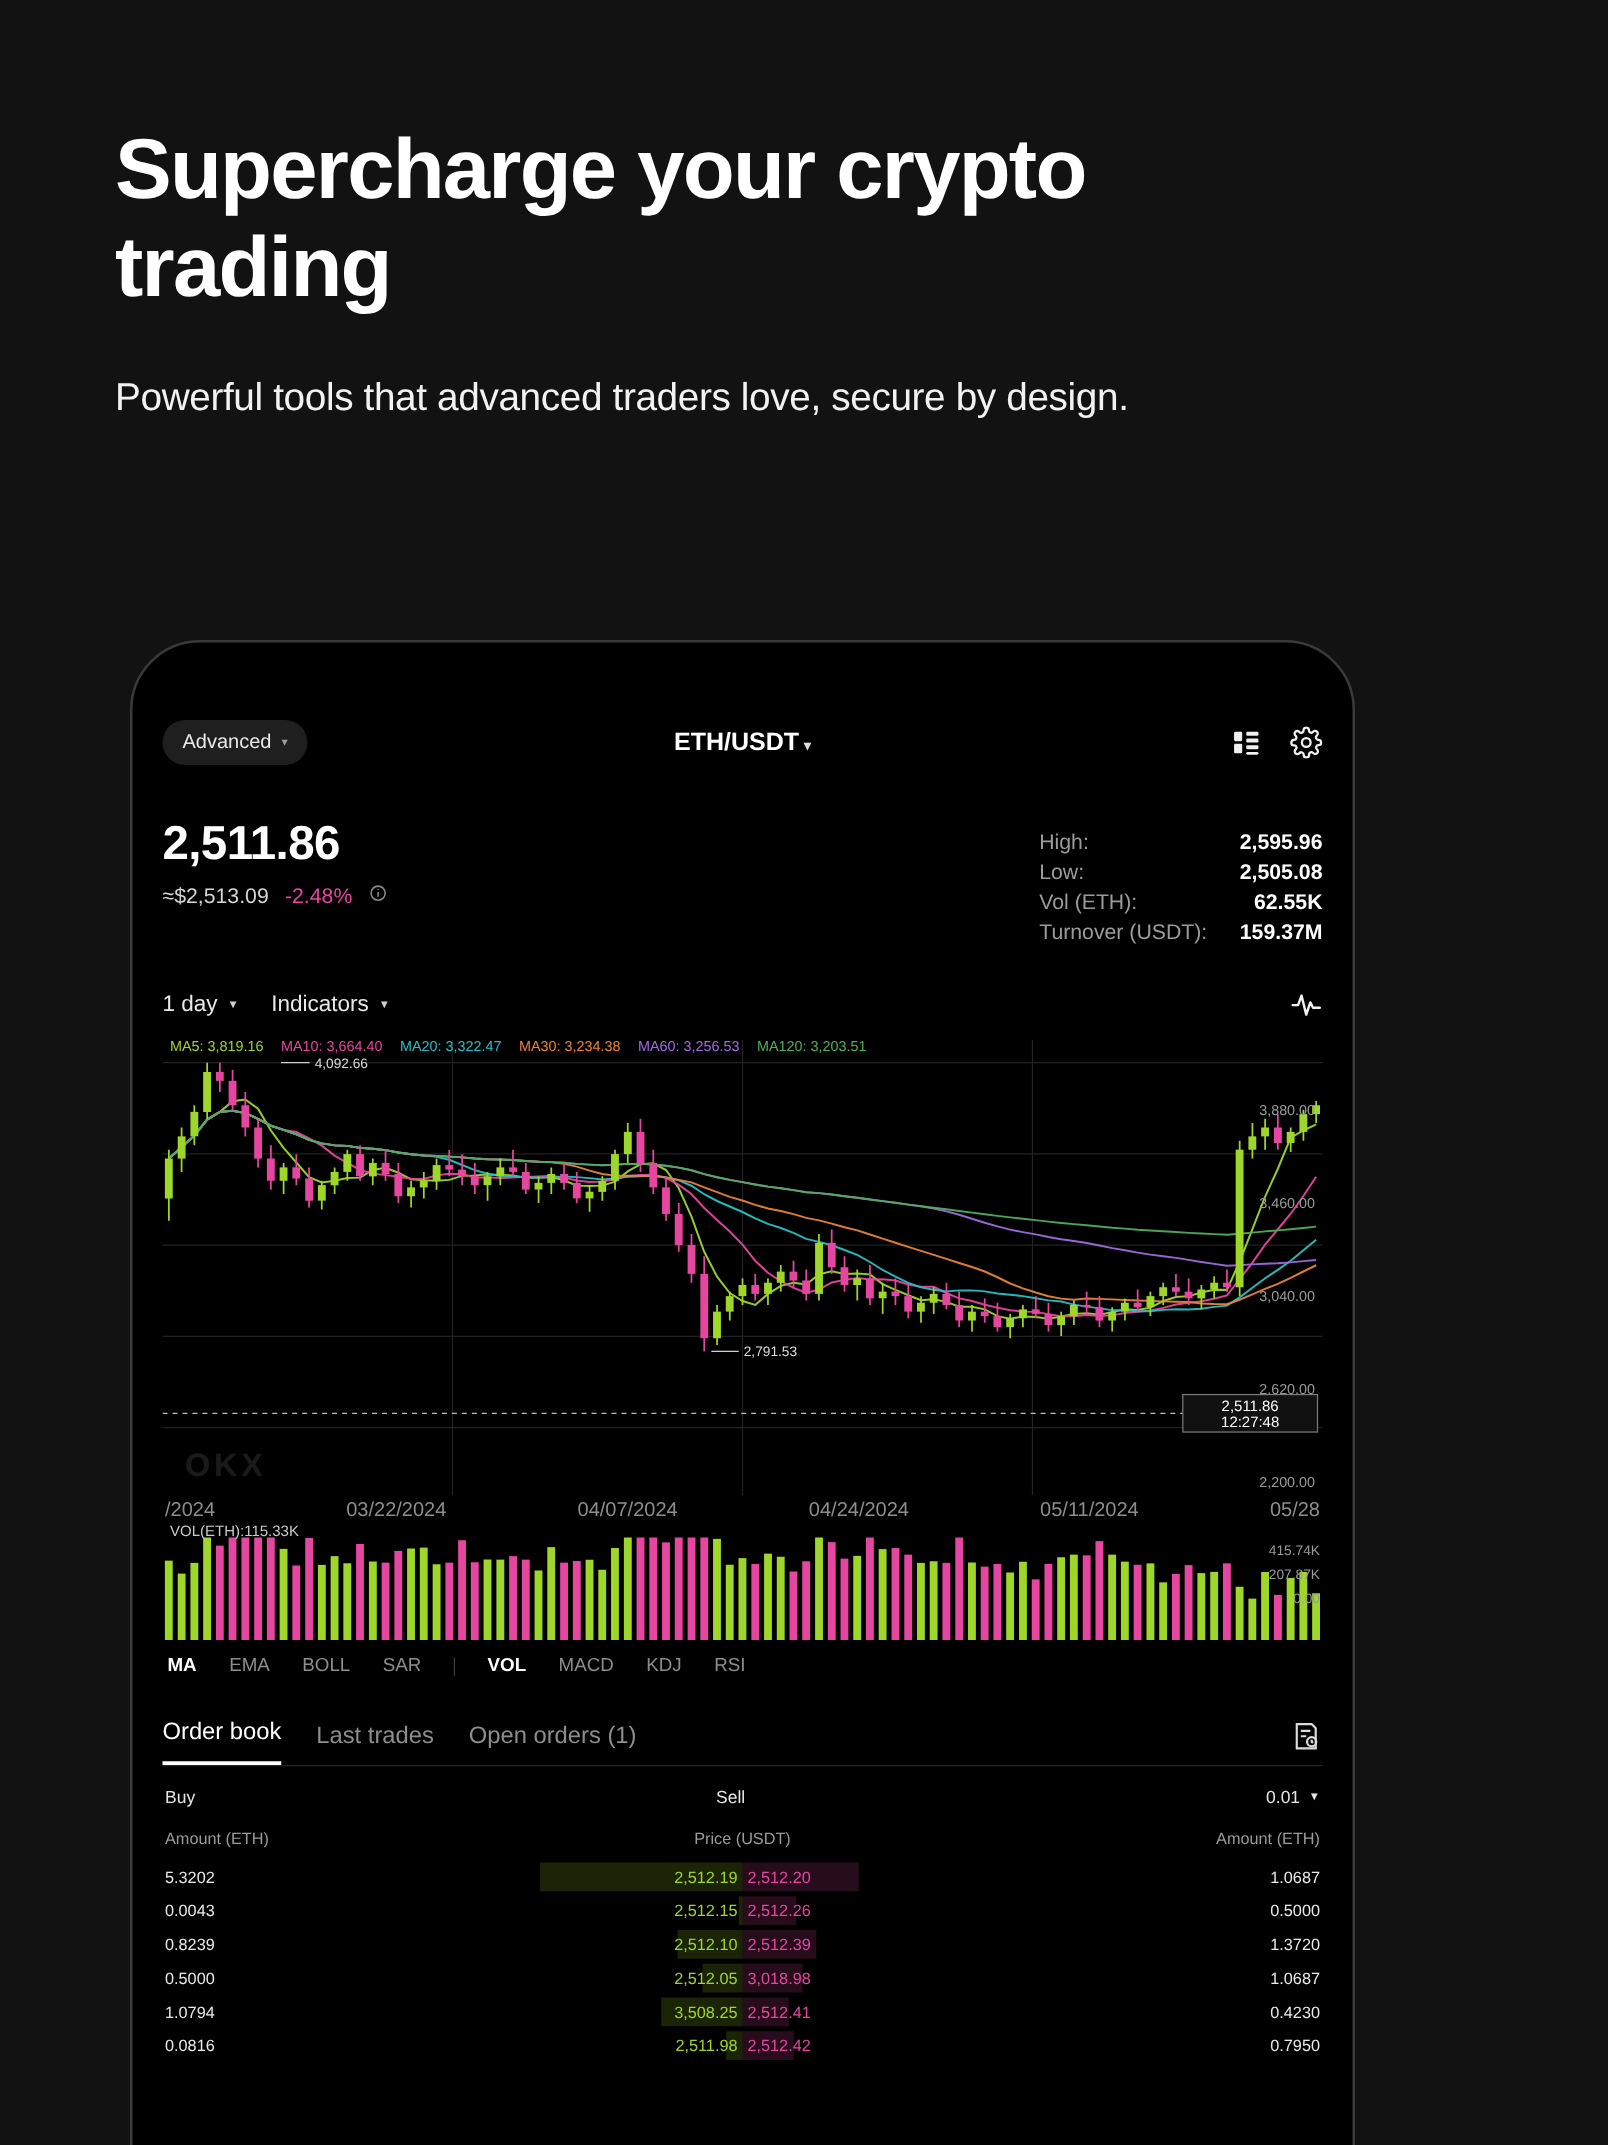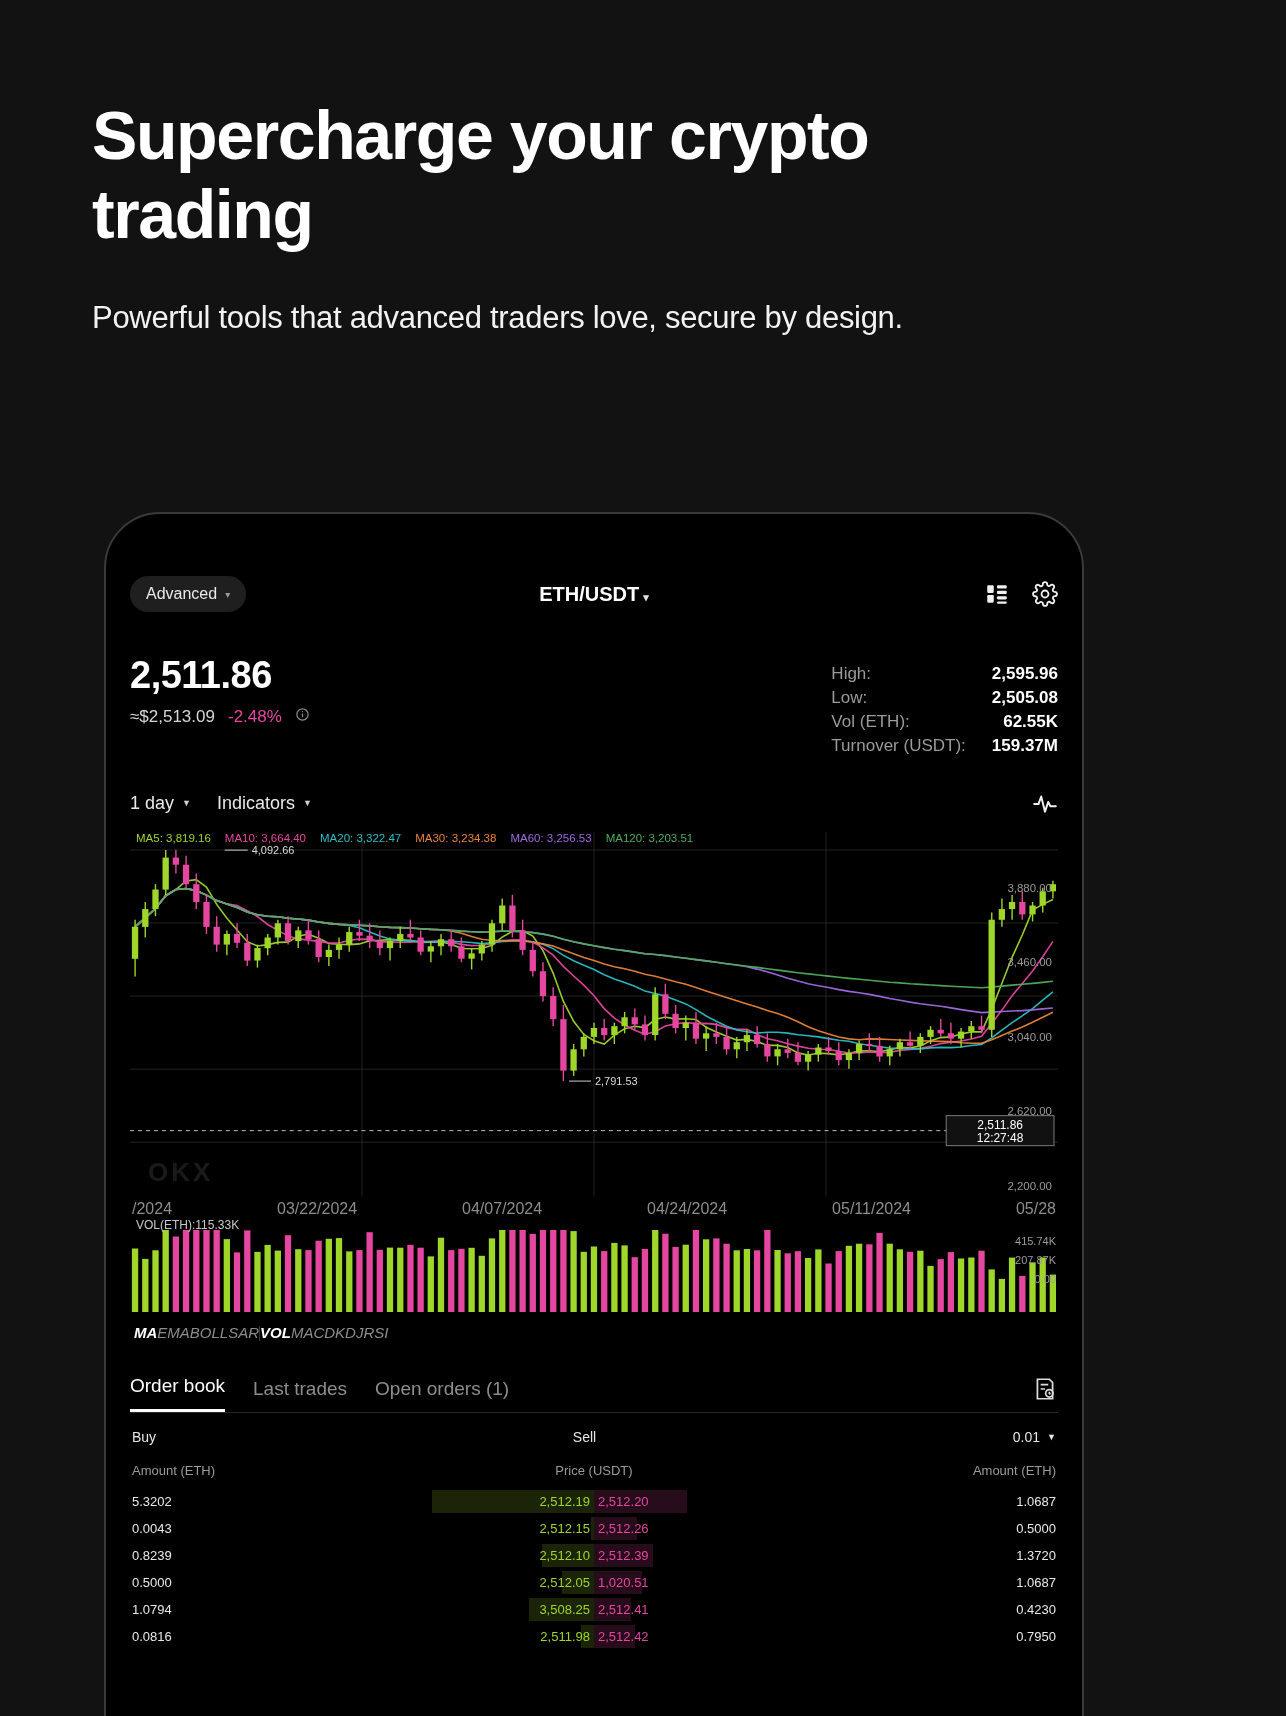--- a/index.html
+++ b/index.html
@@ -82,21 +82,21 @@
     justify-content: space-between; padding: 0 2px;
   }
 
   
   .vol-wrap { position: relative; height: 96px; }
   .vol-label { position: absolute; left: 6px; top: 0; font-size: 12px; color: #c8c8c8; z-index: 3; }
   .vol-svg { position: absolute; left: 0; top: 0; width: 100%; height: 100%; }
   .vol-axis { position: absolute; right: 2px; top: 14px; font-size: 11px; color: #9a9a9a; text-align: right; line-height: 19px; }
 
   
-  .ind-tabs { display: flex; align-items: flex-end; margin-top: 10px; font-size: 15px; padding-left: 4px; font-style: italic; }
+  .ind-tabs { display: flex; align-items: flex-end; gap: 26px; margin-top: 10px; font-size: 15px; padding-left: 4px; }
   .ind-tabs .t { color: #8d8d8d; }
   .ind-tabs .t.on { color: #ffffff; font-weight: 700; }
   .ind-sep { width: 1px; height: 15px; background: #3a3a3a; }
 
   
   .ob { margin-top: 34px; }
   .ob-tabs { display: flex; align-items: flex-end; gap: 28px; position: relative; }
   .ob-tab { font-size: 19px; color: #8d8d8d; padding-bottom: 12px; }
   .ob-tab.on { color: #ffffff; border-bottom: 3px solid #ffffff; }
   .ob-tab-icon { margin-left: auto; padding-bottom: 10px; }
@@ -629,21 +629,21 @@
         <span class="ask">2,512.39</span>
       </span>
       <span class="amt-r">1.3720</span>
     </div>
     <div class="ob-row">
       <div class="depth-buy" style="right:50%;width:3.5%"></div>
       <div class="depth-sell" style="left:50%;width:5.2%"></div>
       <span class="amt-l">0.5000</span>
       <span class="mid2">
         <span class="bid">2,512.05</span>
-        <span class="ask">1,020.51</span>
+        <span class="ask">3,018.98</span>
       </span>
       <span class="amt-r">1.0687</span>
     </div>
     <div class="ob-row">
       <div class="depth-buy" style="right:50%;width:7%"></div>
       <div class="depth-sell" style="left:50%;width:4%"></div>
       <span class="amt-l">1.0794</span>
       <span class="mid2">
         <span class="bid">3,508.25</span>
         <span class="ask">2,512.41</span>

